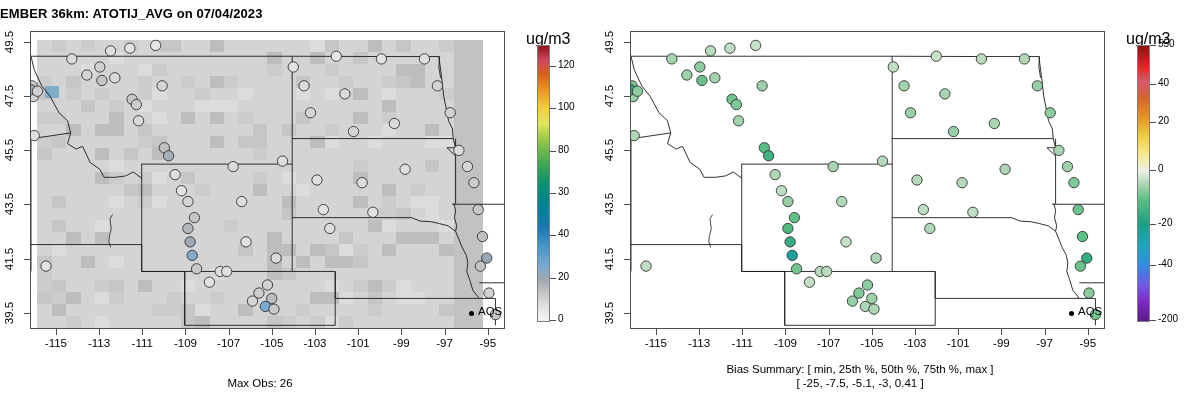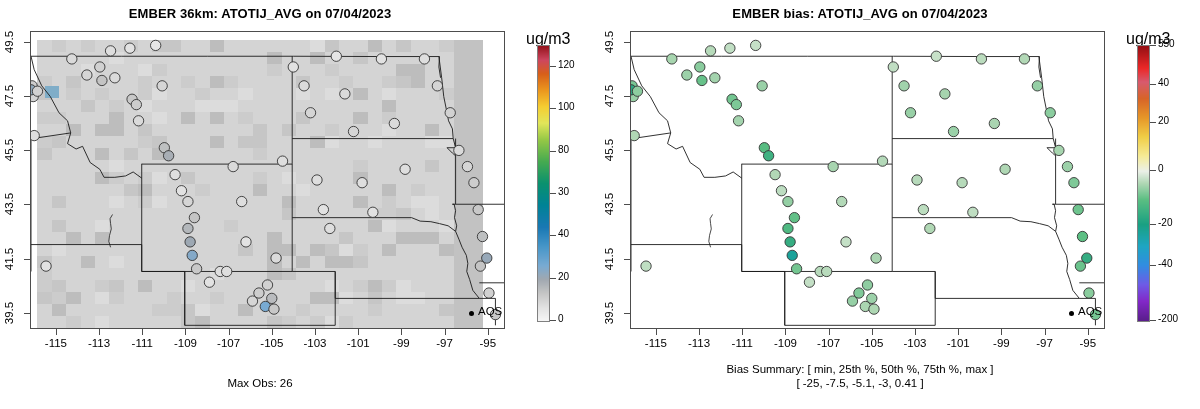--- a/index.html
+++ b/index.html
@@ -22,21 +22,21 @@
     height: 409px;
   }
   #panel-left  { left: 0; }
   #panel-right { left: 600px; }
 
   .panel-title {
     position: absolute;
     top: 6px;
     left: 0;
     width: 520px;
-    text-align: center;
+    text-align: left;
     font-size: 13px;
     font-weight: bold;
     letter-spacing: 0.1px;
     white-space: nowrap;
   }
 
   
   .plot-box {
     position: absolute;
     left: 30px;
@@ -1322,21 +1322,20 @@
       <div class="cbar-lab" style="left: 558px; top: 143.769px;">80</div>
       <div class="cbar-tick" style="left: 550px; top: 108.462px;"></div>
       <div class="cbar-lab" style="left: 558px; top: 101.462px;">100</div>
       <div class="cbar-tick" style="left: 550px; top: 66.1538px;"></div>
       <div class="cbar-lab" style="left: 558px; top: 59.1538px;">120</div>
     </div>
 </div>
 
 <div class="panel" id="panel-right">
 
-  <div class="panel-title">EMBER bias: ATOTIJ_AVG on 07/04/2023</div>
 
   <div class="plot-box">
     <svg class="map-layer" id="map-right" viewBox="0 0 475 298" preserveAspectRatio="none">
         <polyline points="0.0,24.4 90.7,24.4 177.0,24.4 263.4,24.4 349.8,24.7 410.2,24.7 409.6,35.2 411.3,46.1" fill="none" stroke="#1a1a1a" stroke-width="0.9" stroke-linejoin="round"></polyline>
         <polyline points="0.0,24.4 3.2,37.9 10.8,54.2 19.4,65.0 28.1,81.3 36.7,89.4 39.9,101.6 36.7,112.4 45.3,117.8 51.8,115.1 59.4,131.4 69.1,138.2 73.4,146.3 84.2,146.3 95.0,144.9 102.6,140.9 111.2,147.1" fill="none" stroke="#1a1a1a" stroke-width="0.9" stroke-linejoin="round"></polyline>
         <polyline points="3.2,107.0 39.9,101.6" fill="none" stroke="#1a1a1a" stroke-width="0.9" stroke-linejoin="round"></polyline>
         <polyline points="111.2,133.0 262.3,133.0" fill="none" stroke="#1a1a1a" stroke-width="0.9" stroke-linejoin="round"></polyline>
         <polyline points="0.0,107.0 0.0,214.0 0.0,241.1" fill="none" stroke="#1a1a1a" stroke-width="0.9" stroke-linejoin="round"></polyline>
         <polyline points="0.0,214.0 111.2,214.0" fill="none" stroke="#1a1a1a" stroke-width="0.9" stroke-linejoin="round"></polyline>
         <polyline points="111.2,132.7 111.2,241.1 262.3,241.1 262.3,132.7" fill="none" stroke="#1a1a1a" stroke-width="0.9" stroke-linejoin="round"></polyline>

